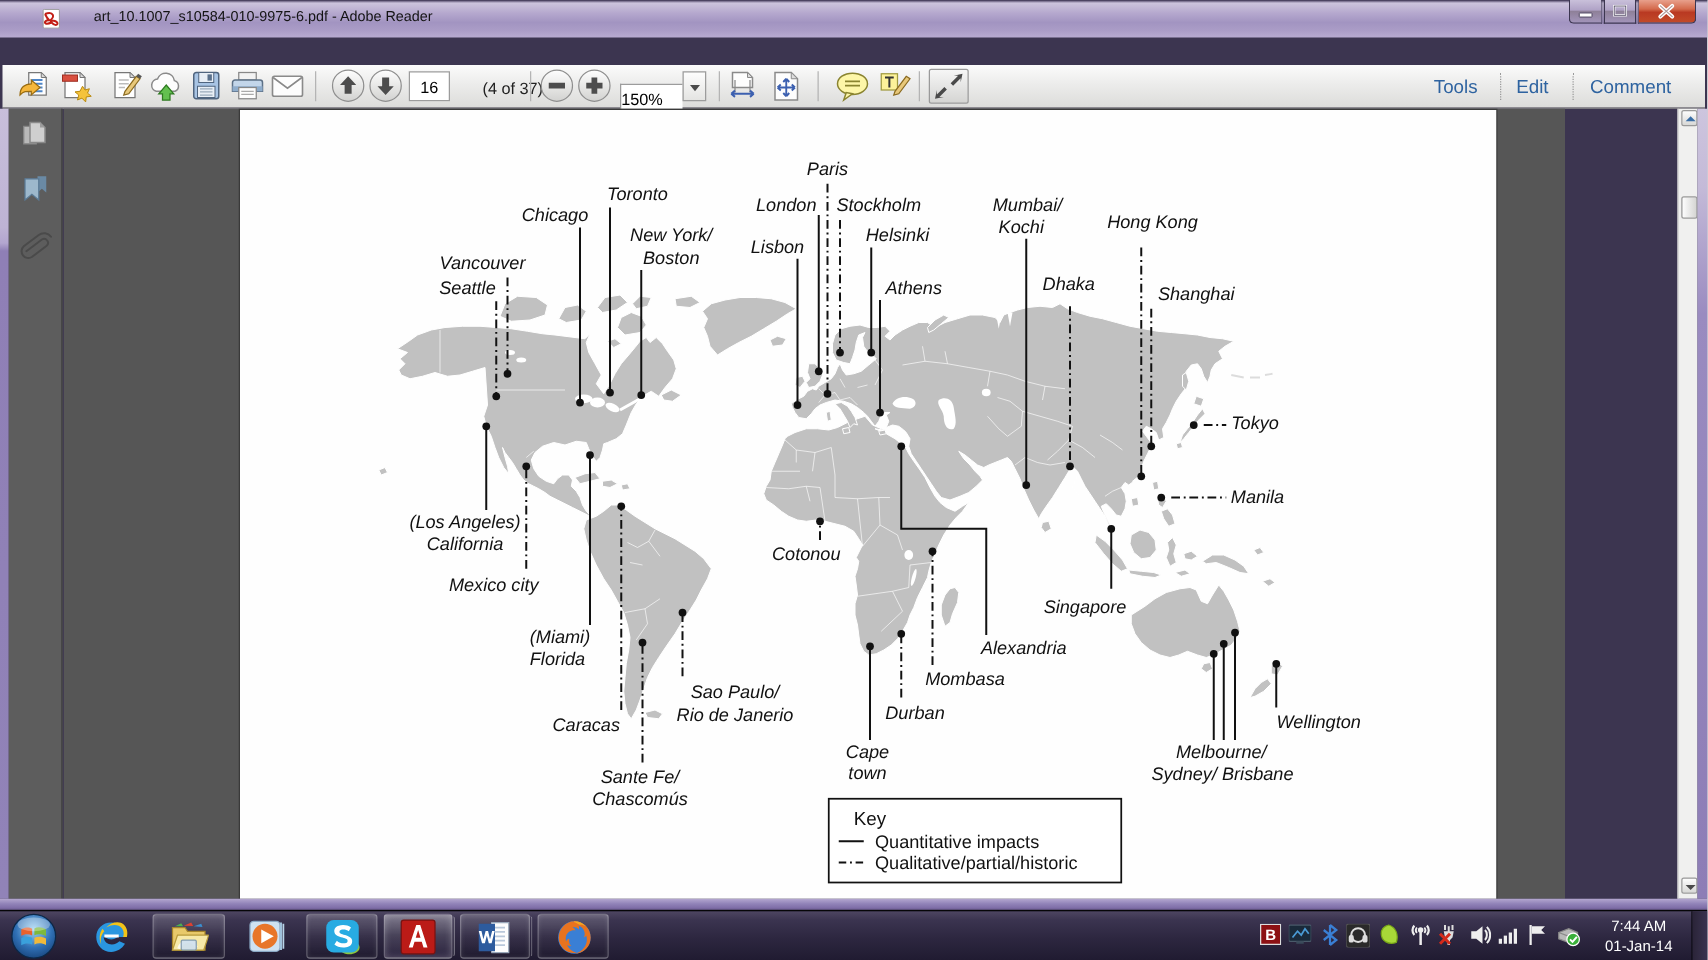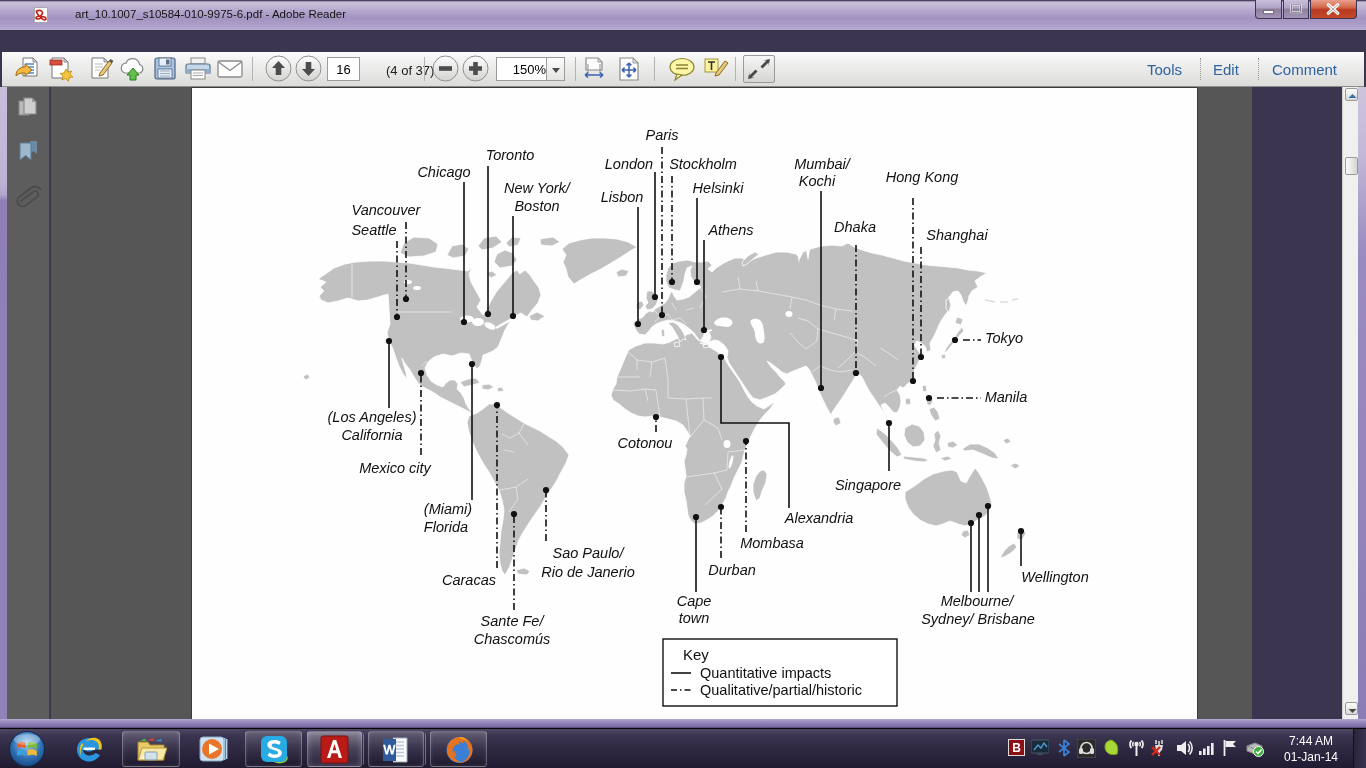--- a/index.html
+++ b/index.html
@@ -19,21 +19,21 @@
 #menubar{position:absolute;left:2px;top:29px;width:1362px;height:23px;background:#f0f0ef;border-bottom:1px solid #d9d9d9}
 #menubar span{position:absolute;top:5px;font-size:12.5px;color:#000}
 #mclose{position:absolute;right:32px;top:7px;width:9px;height:9px}
 
 #toolbar{position:absolute;left:2px;top:52px;width:1362px;height:35px;
  background:linear-gradient(180deg,#fbfbfb 0%,#ececeb 45%,#dcdcda 100%);border-bottom:1px solid #8e8e8e}
 .tsep{position:absolute;top:5px;width:1px;height:24px;background:#b4b4b4}
 .tbtn{position:absolute;top:4px}
 #pagebox{position:absolute;left:325px;top:5px;width:33px;height:24px;background:#fff;border:1px solid #9c9c9c;font-size:13px;text-align:center;line-height:24px}
 #pagecnt{position:absolute;left:384px;top:11px;font-size:13px;color:#222}
-#zoombox{position:absolute;left:494px;top:5px;width:50px;height:24px;background:#fff;border:1px solid #9c9c9c;border-right:none;font-size:13px;text-align:right;line-height:24px}
+#zoombox{position:absolute;left:494px;top:15px;width:50px;height:24px;background:#fff;border:1px solid #9c9c9c;border-right:none;font-size:13px;text-align:left;line-height:24px}
 #zoomdrop{position:absolute;left:544px;top:5px;width:19px;height:24px;background:linear-gradient(180deg,#fdfdfd,#e4e4e2);border:1px solid #9c9c9c}
 #zoomdrop:after{content:"";position:absolute;left:5px;top:10px;border:4px solid transparent;border-top:5px solid #4a4a4a}
 .rtxt{position:absolute;top:9px;font-size:15px;font-weight:normal;color:#2e63a0}
 .rsep{position:absolute;top:6px;width:1px;height:22px;border-left:1px dotted #9a9a9a}
 
 #mainrow{position:absolute;left:0;top:87px;width:1366px;height:632px}
 #lborder{position:absolute;left:0;top:0;width:7px;height:100%;background:linear-gradient(180deg,#c8bfdb 0%,#beb3d4 15%,#b3a6cf 17%,#8f7fb6 18%,#9183b8 100%)}
 #sidebar{position:absolute;left:7px;top:0;width:43px;height:100%;background:#5d5d5d;border-right:1px solid #3f3f3f}
 #docarea{position:absolute;left:51px;top:0;width:1201px;height:100%;background:#565656}
 #page{position:absolute;left:141px;top:1px;width:1005px;height:631px;background:#fefefe;box-shadow:0 0 0 1px #3a3a3a}

